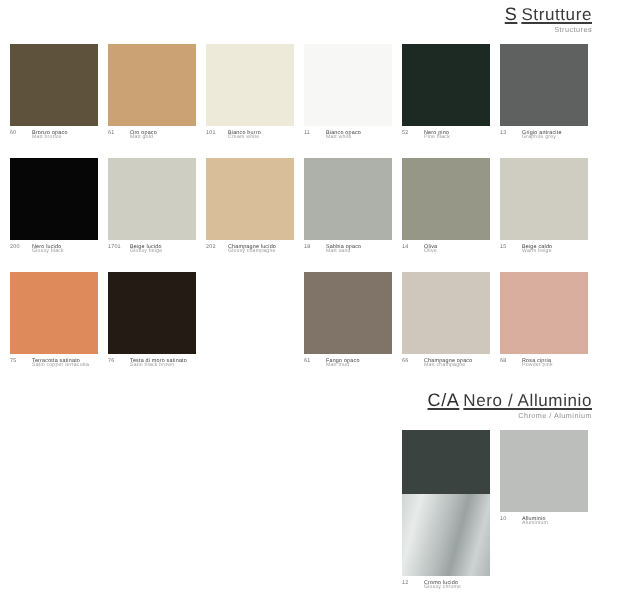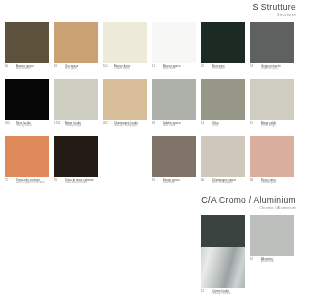--- a/index.html
+++ b/index.html
@@ -16,20 +16,21 @@
   .section-head{
     position:absolute;
     text-align:right;
     line-height:1;
   }
   .section-head .title{
     font-size:8.5px;
     color:#3a3a3a;
     letter-spacing:.3px;
     white-space:nowrap;
+    text-decoration:underline;
   }
   .section-head .title .code{
     font-size:9px;
     color:#2e2e2e;
     margin-right:2px;
   }
   .section-head .sub{
     font-size:3.6px;
     color:#8e8e8e;
     letter-spacing:.25px;
@@ -88,21 +89,21 @@
 
   <div class="section-head" id="head-strutture">
     <div class="title">
       <span class="code">S</span><span>Strutture</span>
     </div>
     <div class="sub">Structures</div>
   </div>
 
   <div class="section-head" id="head-cromo">
     <div class="title">
-      <span class="code">C/A</span><span>Cromo / Aluminium</span>
+      <span class="code">C/A</span><span>Nero / Alluminio</span>
     </div>
     <div class="sub">Chrome / Aluminium</div>
   </div>
 
   <div class="grid" id="grid-strutture">
       <div class="cell" style="left: 5px; top: 22px; width: 44px;">
         <div class="chip" style="background: rgb(94, 82, 60);"></div>
         <div class="cap">
           <div class="ref">60</div>
           <div class="names">

